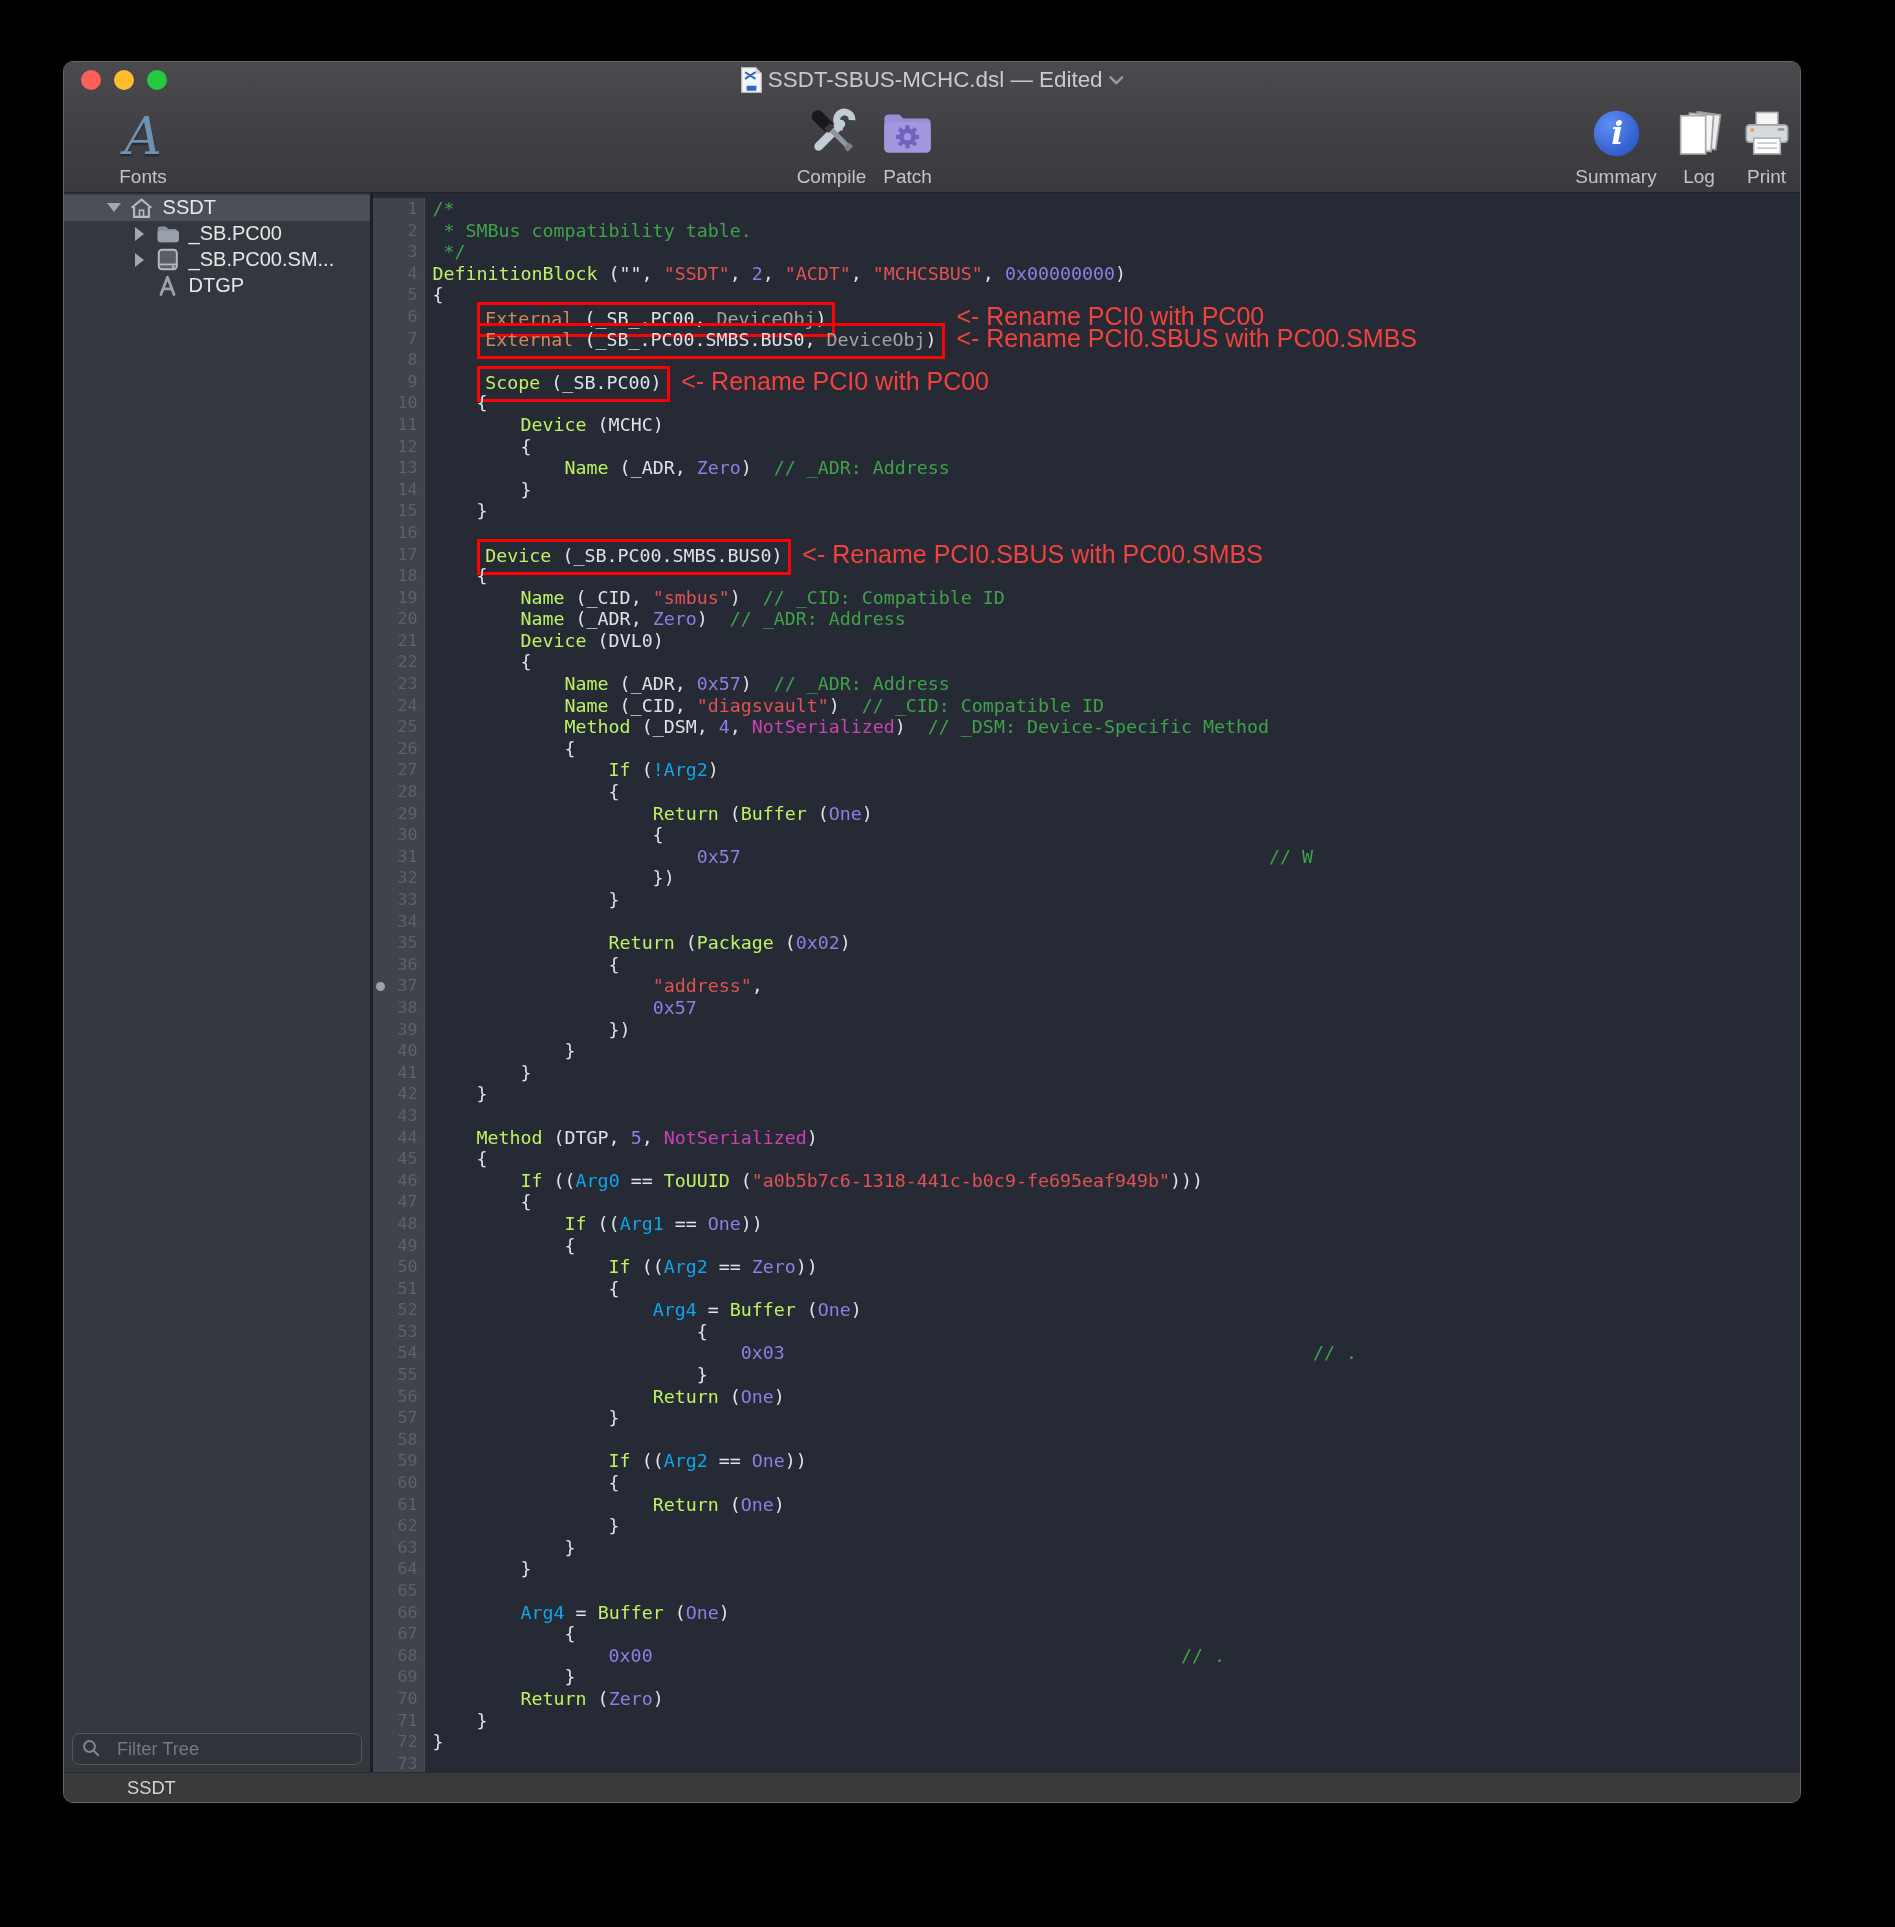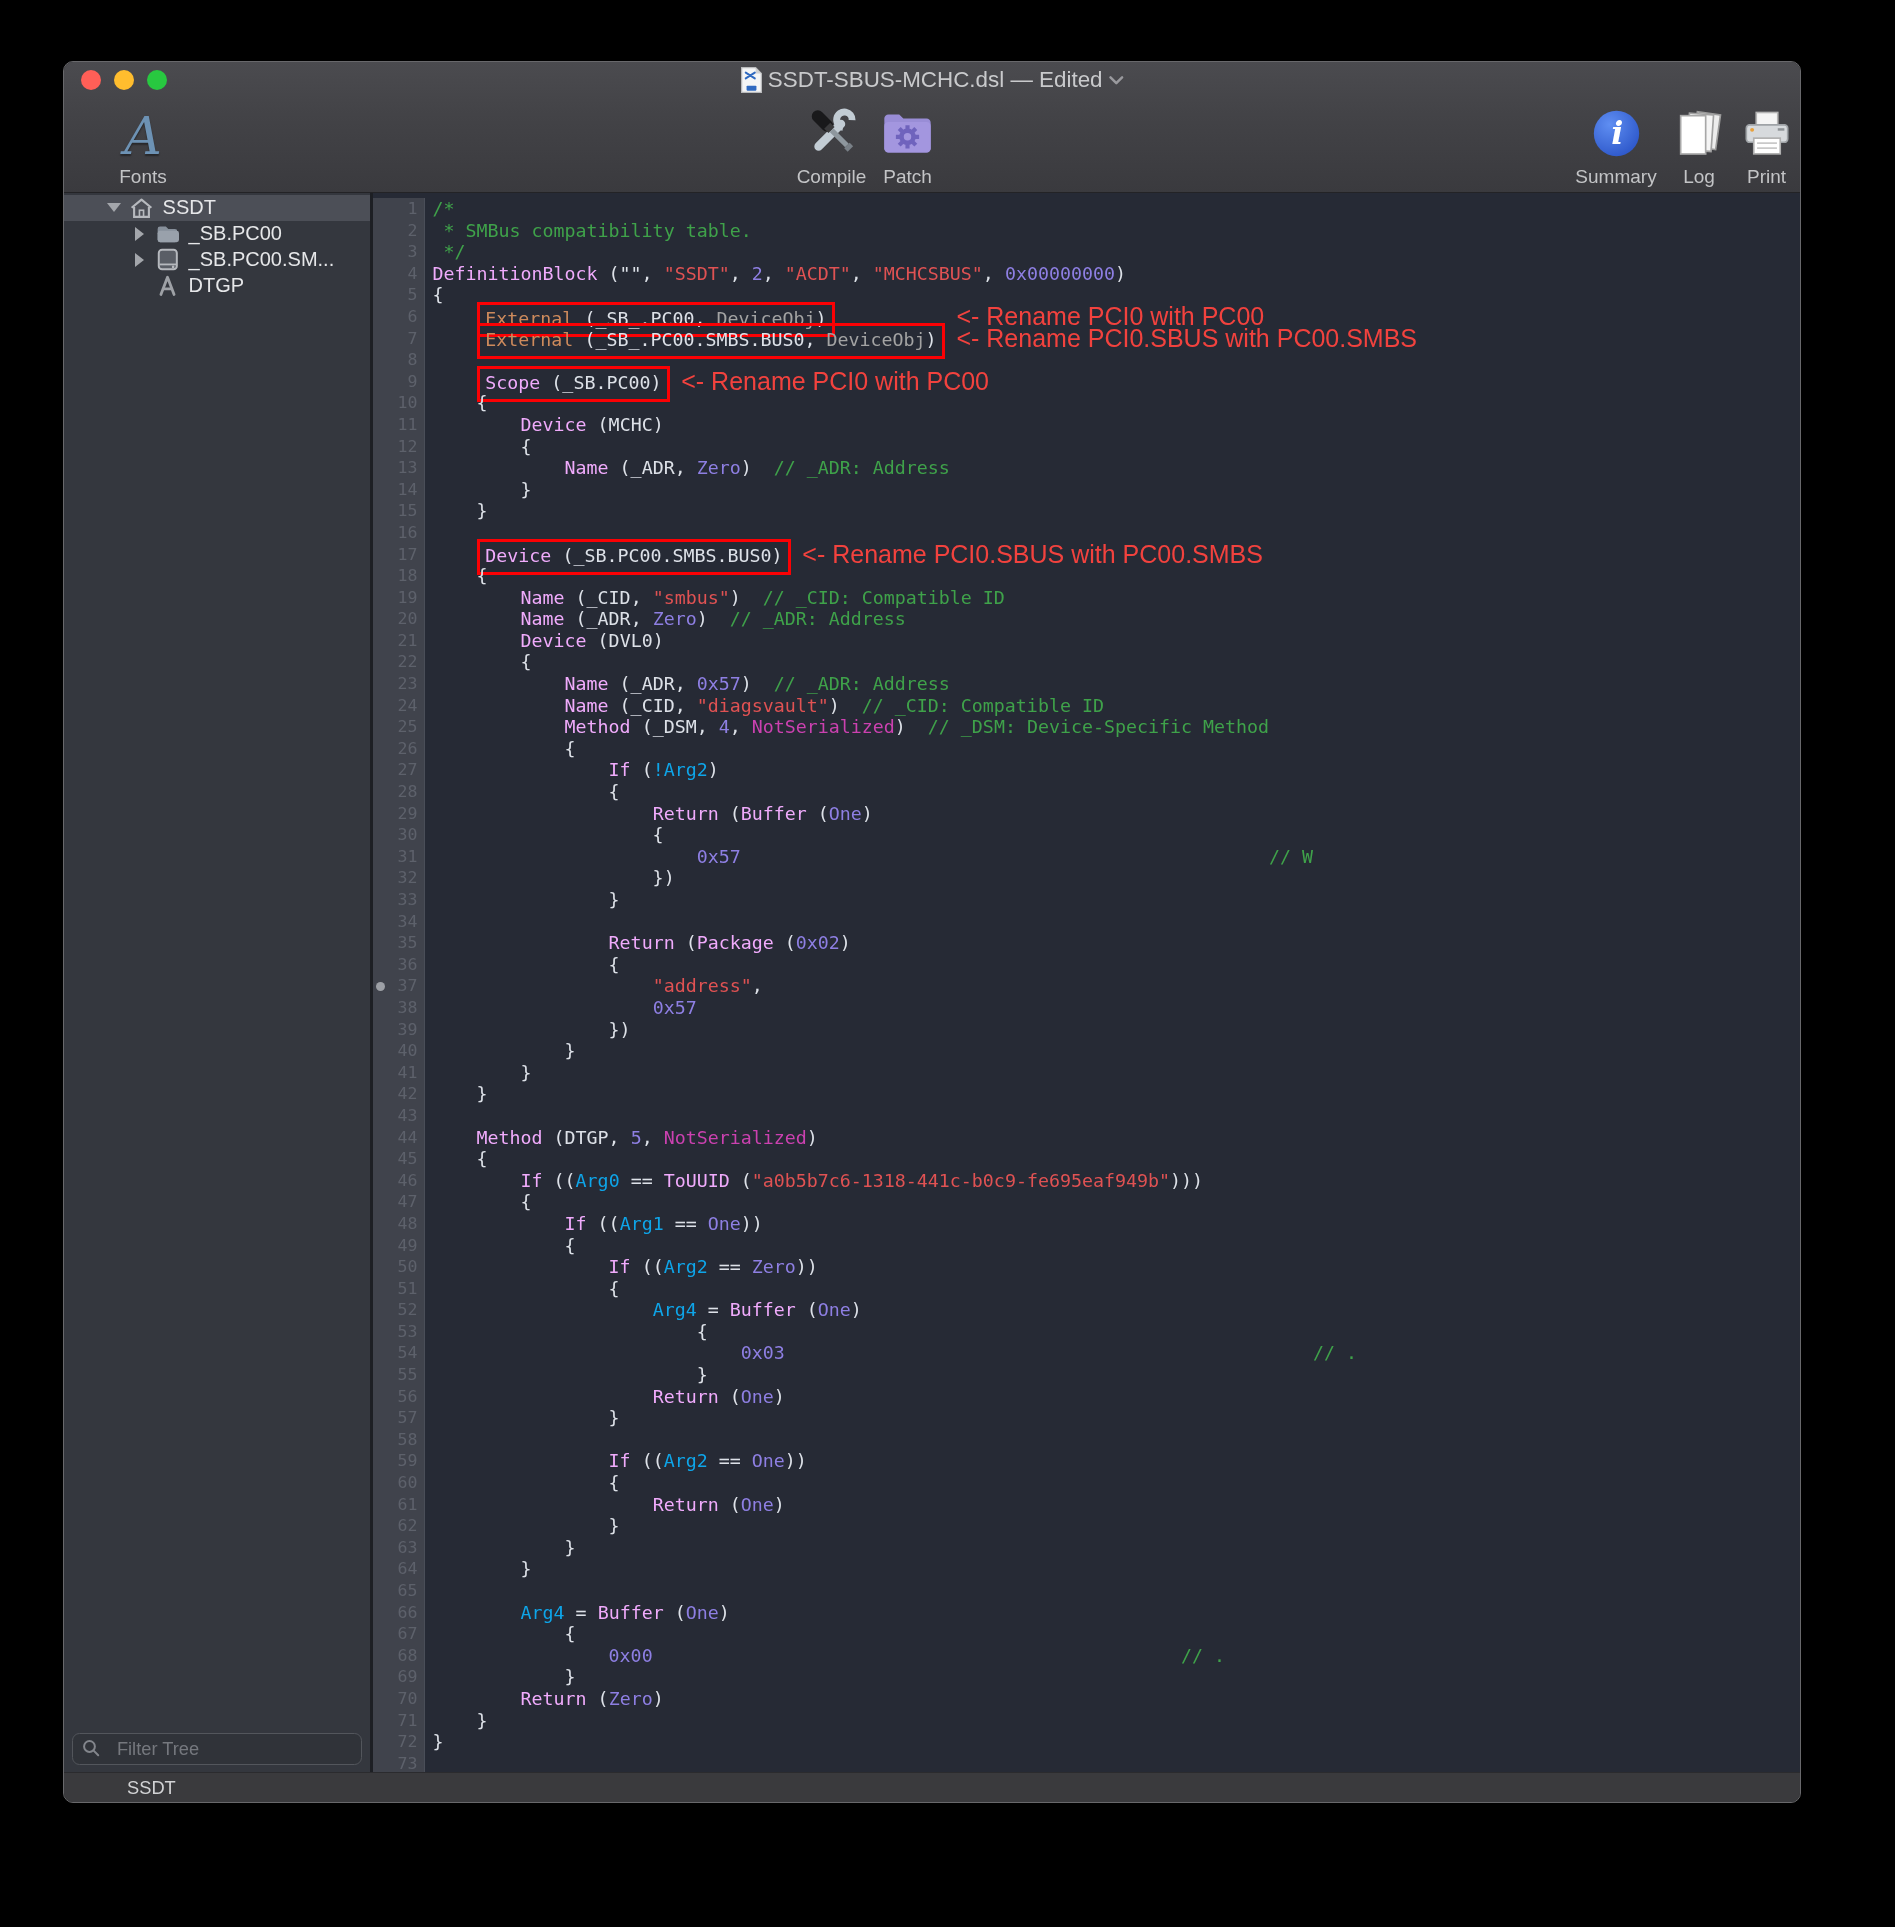--- a/index.html
+++ b/index.html
@@ -45,21 +45,21 @@
                border-radius:7.5px; background:#303339; display:flex; align-items:center; padding:0 8.3px; gap:17px; }
   .filterbox input { background:transparent; border:none; outline:none; color:#c9ccd1; font-size:18.3px; width:100%; font-family:"Liberation Sans",sans-serif; }
   .filterbox input::placeholder { color:#75787e; }
   
   .editor { flex:1; background:#262a35; padding-top:5px; overflow:hidden; font-family:"DejaVu Sans Mono",monospace; }
   .cl { display:flex; height:21.6px; position:relative; }
   .ln { flex:0 0 52px; width:52px; background:#40434c; border-right:1.7px solid #4a4e58; color:#5d616b;
         text-align:right; padding-right:6.6px; font-size:16.6px; line-height:21.6px; }
   .lc { white-space:pre; padding-left:7.5px; font-size:18.3px; line-height:21.6px; color:#dde1e8; }
   .gdot { position:absolute; left:2.5px; top:6.6px; width:9.1px; height:9.1px; border-radius:50%; background:#9da0a6; z-index:3; }
-  .tk-cm { color:#3fa24a; } .tk-kw { color:#f0abfc; } .tk-ext { color:#cd8a5c; }
+  .tk-cm { color:#3fa24a; } .tk-kw { color:#bef264; } .tk-ext { color:#cd8a5c; }
   .tk-obj { color:#a3a3a3; } .tk-num { color:#8e7fe3; } .tk-str { color:#e05253; }
   .tk-arg { color:#0ea5e9; } .tk-ns { color:#cb41b0; } .tk-df { color:#dde1e8; }
   .tk-ann { color:#f2423e; font-family:"Liberation Sans",sans-serif; font-size:25px; font-weight:500; }
   .redbox { border:3.3px solid #fb0104; padding:3.3px 5.8px 5px 5.8px; }
   
   .statusbar { position:absolute; left:0; right:0; bottom:0; height:30px; background:#3a3a3d;
                border-top:0.8px solid #2b2b2e; display:flex; align-items:center; padding-left:63px;
                color:#d2d3d5; font-size:18.3px; }
 </style>
 </head>

